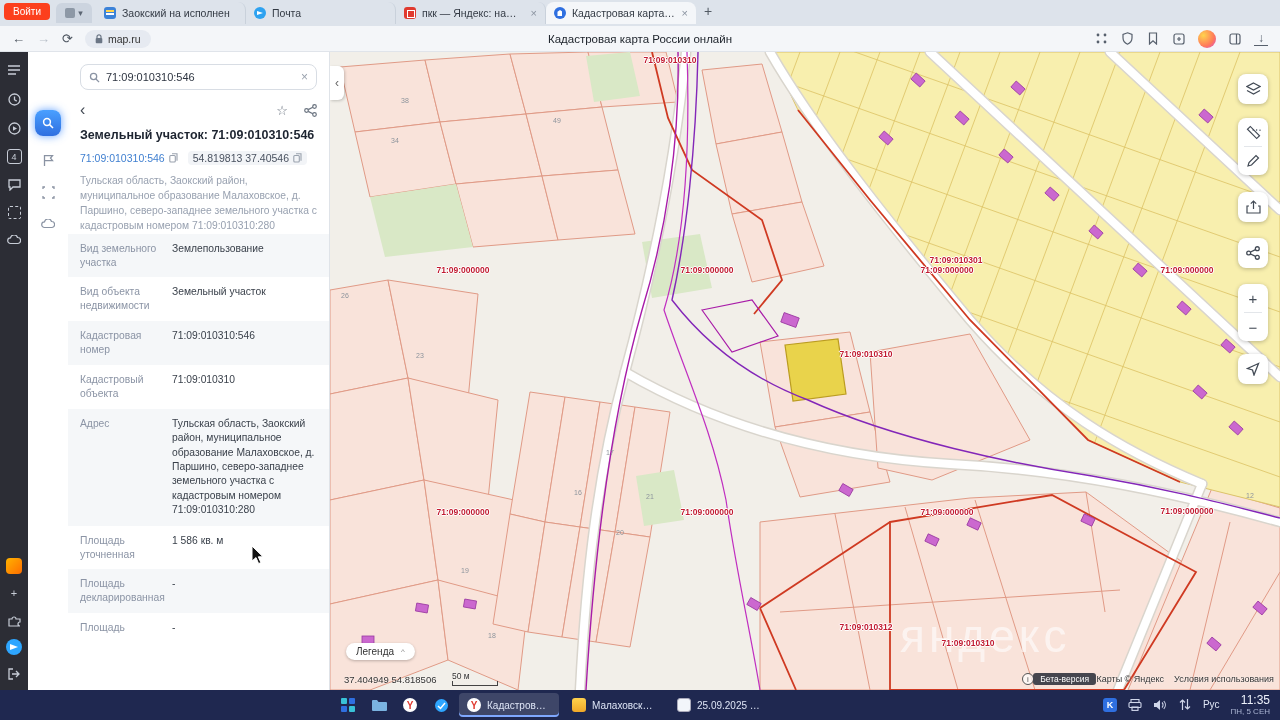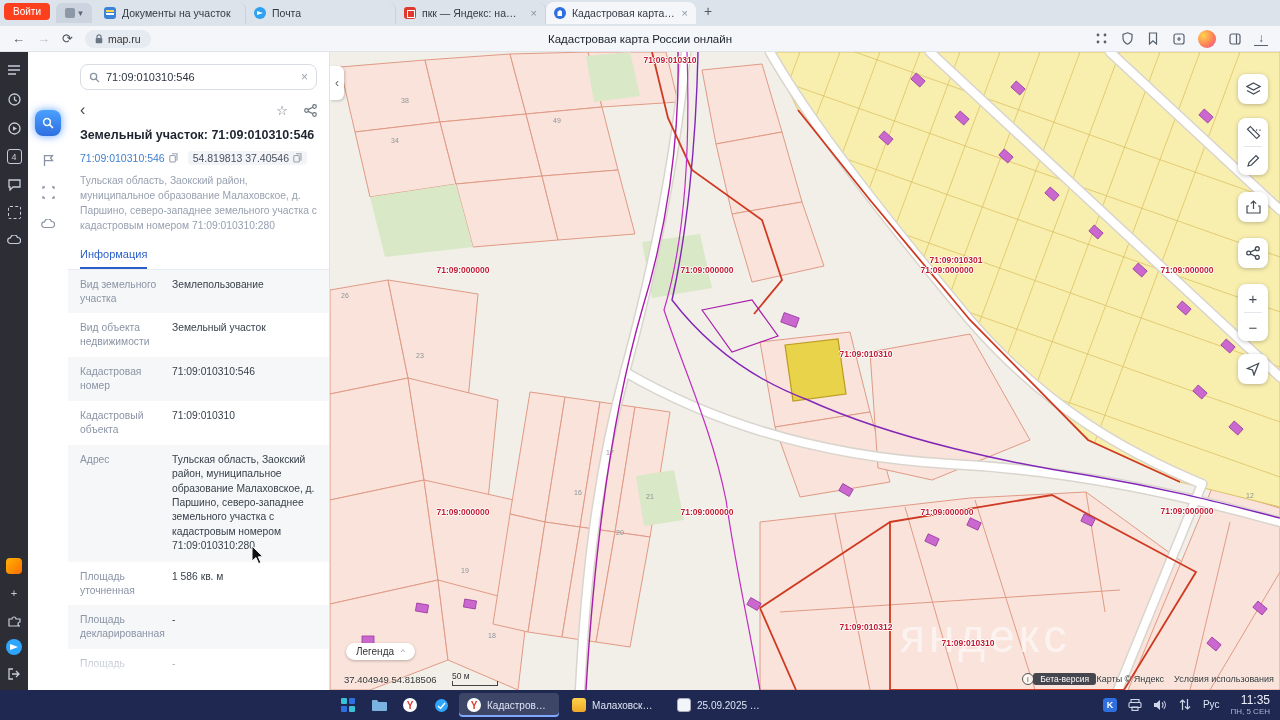--- a/index.html
+++ b/index.html
@@ -121,21 +121,21 @@
 <div class="screen">
 
   <div class="tabsbar">
     <div class="login-btn">Войти</div>
     <div class="tab-mini">
       <div class="sq"></div>
       <span>▾</span>
     </div>
     <div class="tab">
       <div class="fav docs"></div>
-      <span class="t-title">Документы на участок</span>
+      <span class="t-title">Заокский на исполнен</span>
     </div>
     <div class="tab">
       <div class="fav mail"></div>
       <span class="t-title">Почта</span>
     </div>
     <div class="tab">
       <div class="fav pkk"></div>
       <span class="t-title">пкк — Яндекс: нашлось</span>
       <span class="t-close">×</span>
     </div>
@@ -306,23 +306,20 @@
             <span>54.819813 37.40546</span>
             <svg class="i" width="9" height="10" viewBox="0 0 9 10">
                 <rect x="0.8" y="2.5" width="5.5" height="6.5" rx="1" fill="none" stroke="#9aa2ae" stroke-width="1.1"></rect>
                 <path d="M3 0.8h5v7" fill="none" stroke="#9aa2ae" stroke-width="1.1"></path>
               </svg>
           </span>
         </div>
 
         <div class="desc">Тульская область, Заокский район, муниципальное образование Малаховское, д. Паршино, северо-западнее земельного участка с кадастровым номером 71:09:010310:280</div>
 
-        <div class="tabs-row">
-          <span class="info-tab">Информация</span>
-        </div>
 
         <div class="itable">
           <div class="irow">
               <span class="ilbl">Вид земельного участка</span>
               <span class="ival">Землепользование</span>
             </div>
           <div class="irow">
               <span class="ilbl">Вид объекта недвижимости</span>
               <span class="ival">Земельный участок</span>
             </div>

